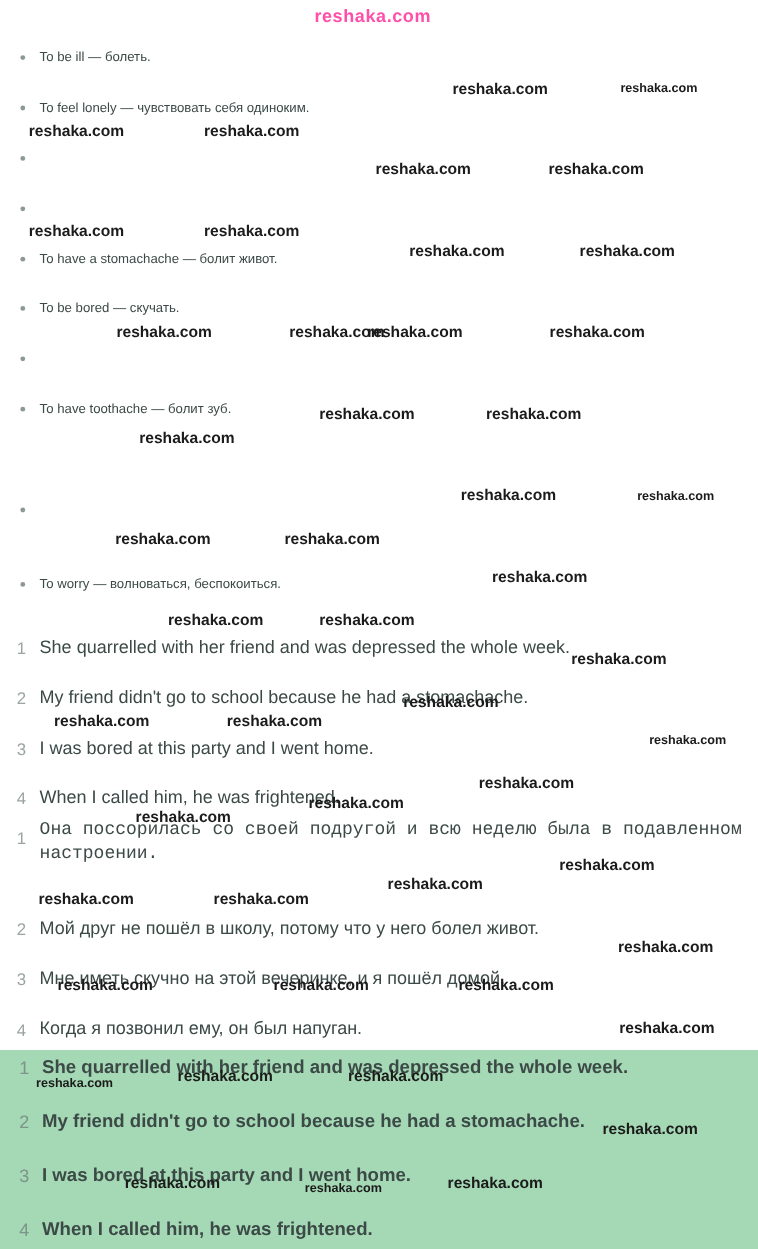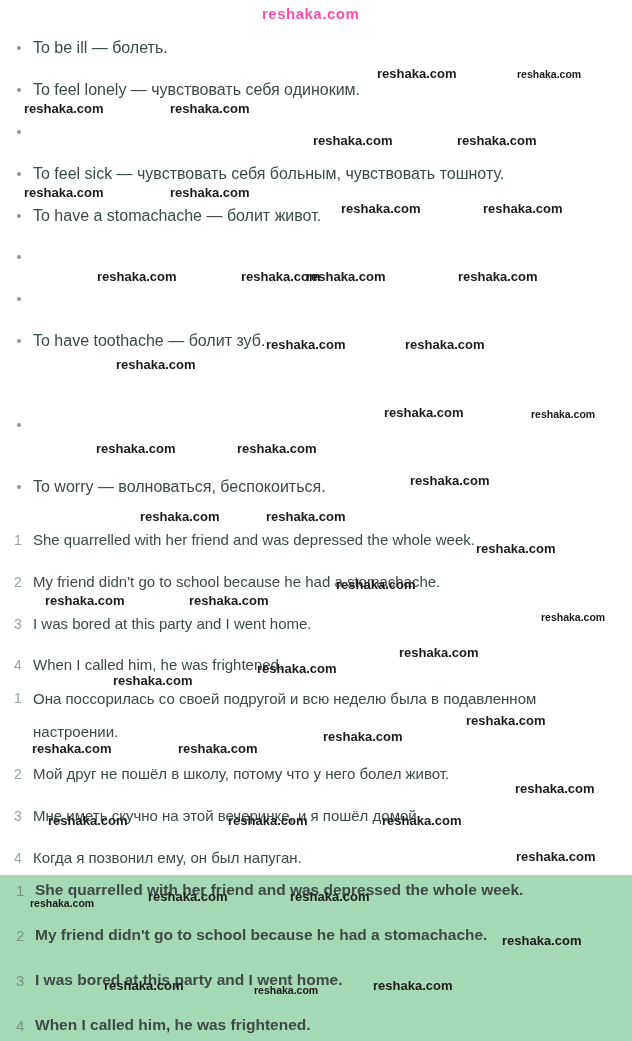--- a/index.html
+++ b/index.html
@@ -14,37 +14,37 @@
 
   
   .vocab-item { position:absolute; left:0; width:632px; height:20px; }
   .bullet {
     position:absolute; left:17px; top:7px;
     width:4px; height:4px; border-radius:50%;
     background:var(--bullet,#8d9894);
   }
   .vocab-item .txt {
     position:absolute; left:33px; top:0;
-    font-size:16px; line-height:18px;
+    font-size:11px; line-height:18px;
     color:var(--text,#3c4a47);
     width:592px;
   }
 
   
   .num-item { position:absolute; left:0; width:632px; }
   .num {
     position:absolute; left:14px; top:1px;
     font-size:14px; color:var(--num,#9aa5a0);
   }
   .ntext {
     position:absolute; left:33px; top:0;
     width:590px; font-size:15px; line-height:18px;
     color:var(--text,#3c4a47);
   }
-  .num-item.wrap .ntext { line-height:33px; }
+  .num-item.wrap .ntext { line-height:20px;font-family:Liberation Mono, monospace; }
   .num-item.wrap .num { top:8px; }
 
   
   .green-block {
     position:absolute; left:0; top:875px;
     width:632px; height:166px;
     background:var(--green,#a5d8b5);
   }
   .green-item .num { left:16px; color:var(--greennum,#7d9489); font-size:15px; }
   .green-item .ntext {
@@ -80,28 +80,28 @@
     </div>
   <div class="vocab-item" style="top:81px">
       <span class="bullet"></span>
       <span class="txt">To feel lonely — чувствовать себя одиноким.</span>
     </div>
   <div class="vocab-item" style="top:123px">
       <span class="bullet"></span>
     </div>
   <div class="vocab-item" style="top:165px">
       <span class="bullet"></span>
-      <span class="txt">To feel sick — чувствовать себя больным, чувствовать тошноту.</span>
     </div>
   <div class="vocab-item" style="top:207px">
       <span class="bullet"></span>
       <span class="txt">To have a stomachache — болит живот.</span>
     </div>
   <div class="vocab-item" style="top:248px">
       <span class="bullet"></span>
+      <span class="txt">To be bored — скучать.</span>
     </div>
   <div class="vocab-item" style="top:290px">
       <span class="bullet"></span>
     </div>
   <div class="vocab-item" style="top:332px">
       <span class="bullet"></span>
       <span class="txt">To have toothache — болит зуб.</span>
     </div>
   <div class="vocab-item" style="top:416px">
       <span class="bullet"></span>

